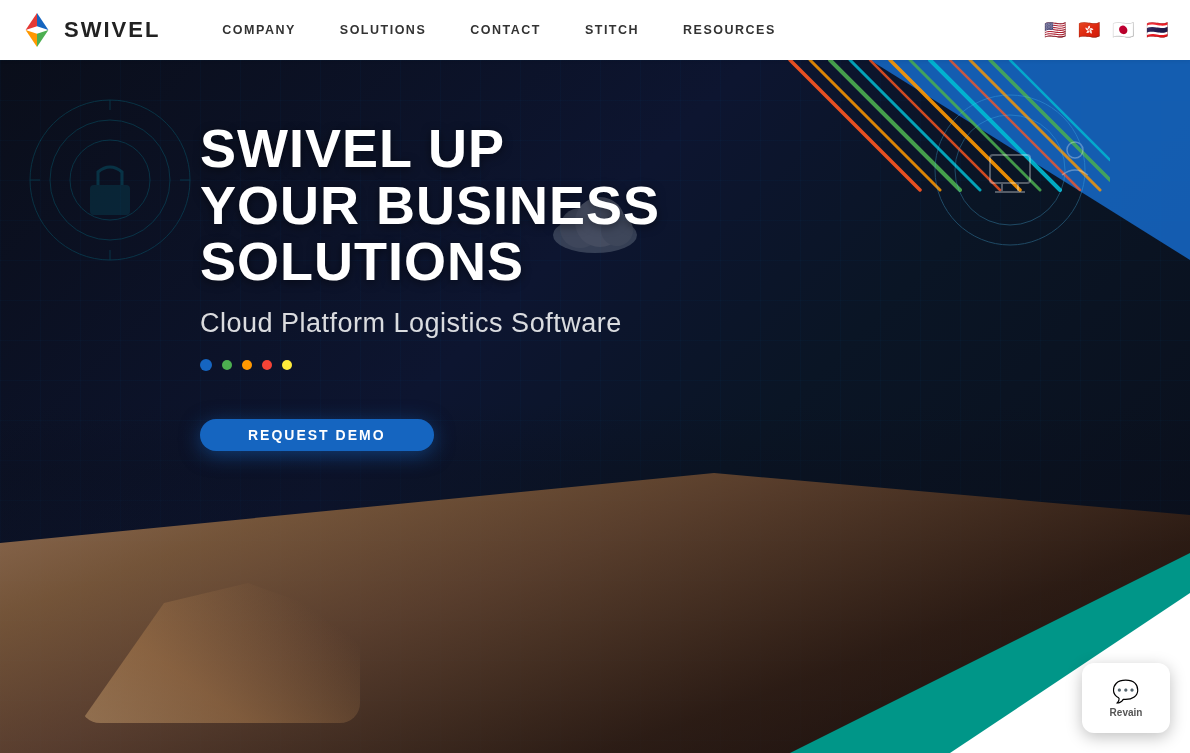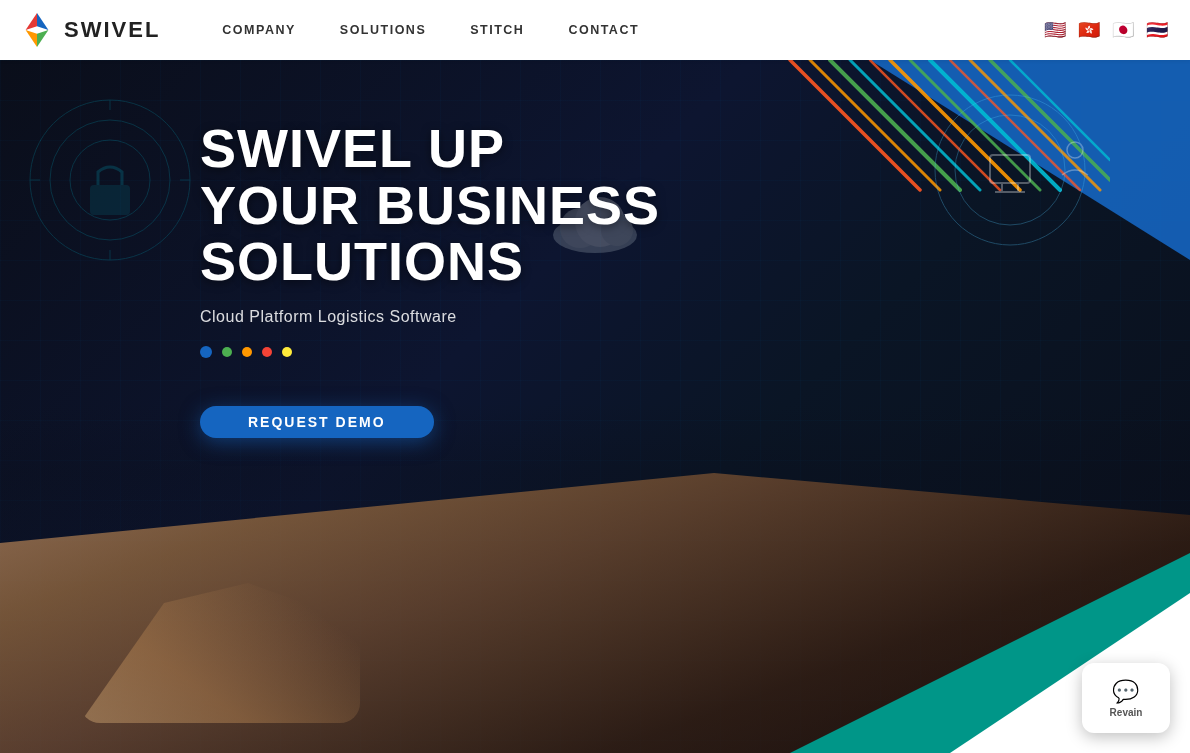--- a/index.html
+++ b/index.html
@@ -158,21 +158,21 @@
       font-size: 54px;
       font-weight: 900;
       color: #fff;
       line-height: 1.05;
       text-transform: uppercase;
       letter-spacing: 1px;
       text-shadow: 0 2px 10px rgba(0,0,0,0.5);
       max-width: 500px;
     }
     .hero-subtitle {
-      font-size: 16px;
+      font-size: 27px;
       color: rgba(255,255,255,0.85);
       margin-top: 18px;
       font-weight: 400;
       letter-spacing: 0.5px;
     }
 
     
     .dots-indicator {
       display: flex;
       gap: 10px;
@@ -262,22 +262,23 @@
       <polygon points="20,2 32,20 20,16" fill="#1565c0"></polygon>
       <polygon points="8,20 20,38 20,24" fill="#ff9800"></polygon>
       <polygon points="32,20 20,38 20,24" fill="#4caf50"></polygon>
     </svg>
     <span class="logo-text">SWIVEL</span>
   </div>
 
   <div class="nav-links">
     <a class="nav-link">COMPANY</a>
     <a class="nav-link">SOLUTIONS</a>
+    <a class="nav-link">CONTACT</a>
     <a class="nav-link">STITCH</a>
-    <a class="nav-link">CONTACT</a>
+    <a class="nav-link">RESOURCES</a>
   </div>
 
   <div class="lang-flags">
     <span class="flag">🇺🇸</span>
     <span class="flag">🇭🇰</span>
     <span class="flag">🇯🇵</span>
     <span class="flag">🇹🇭</span>
   </div>
 </nav>
 

